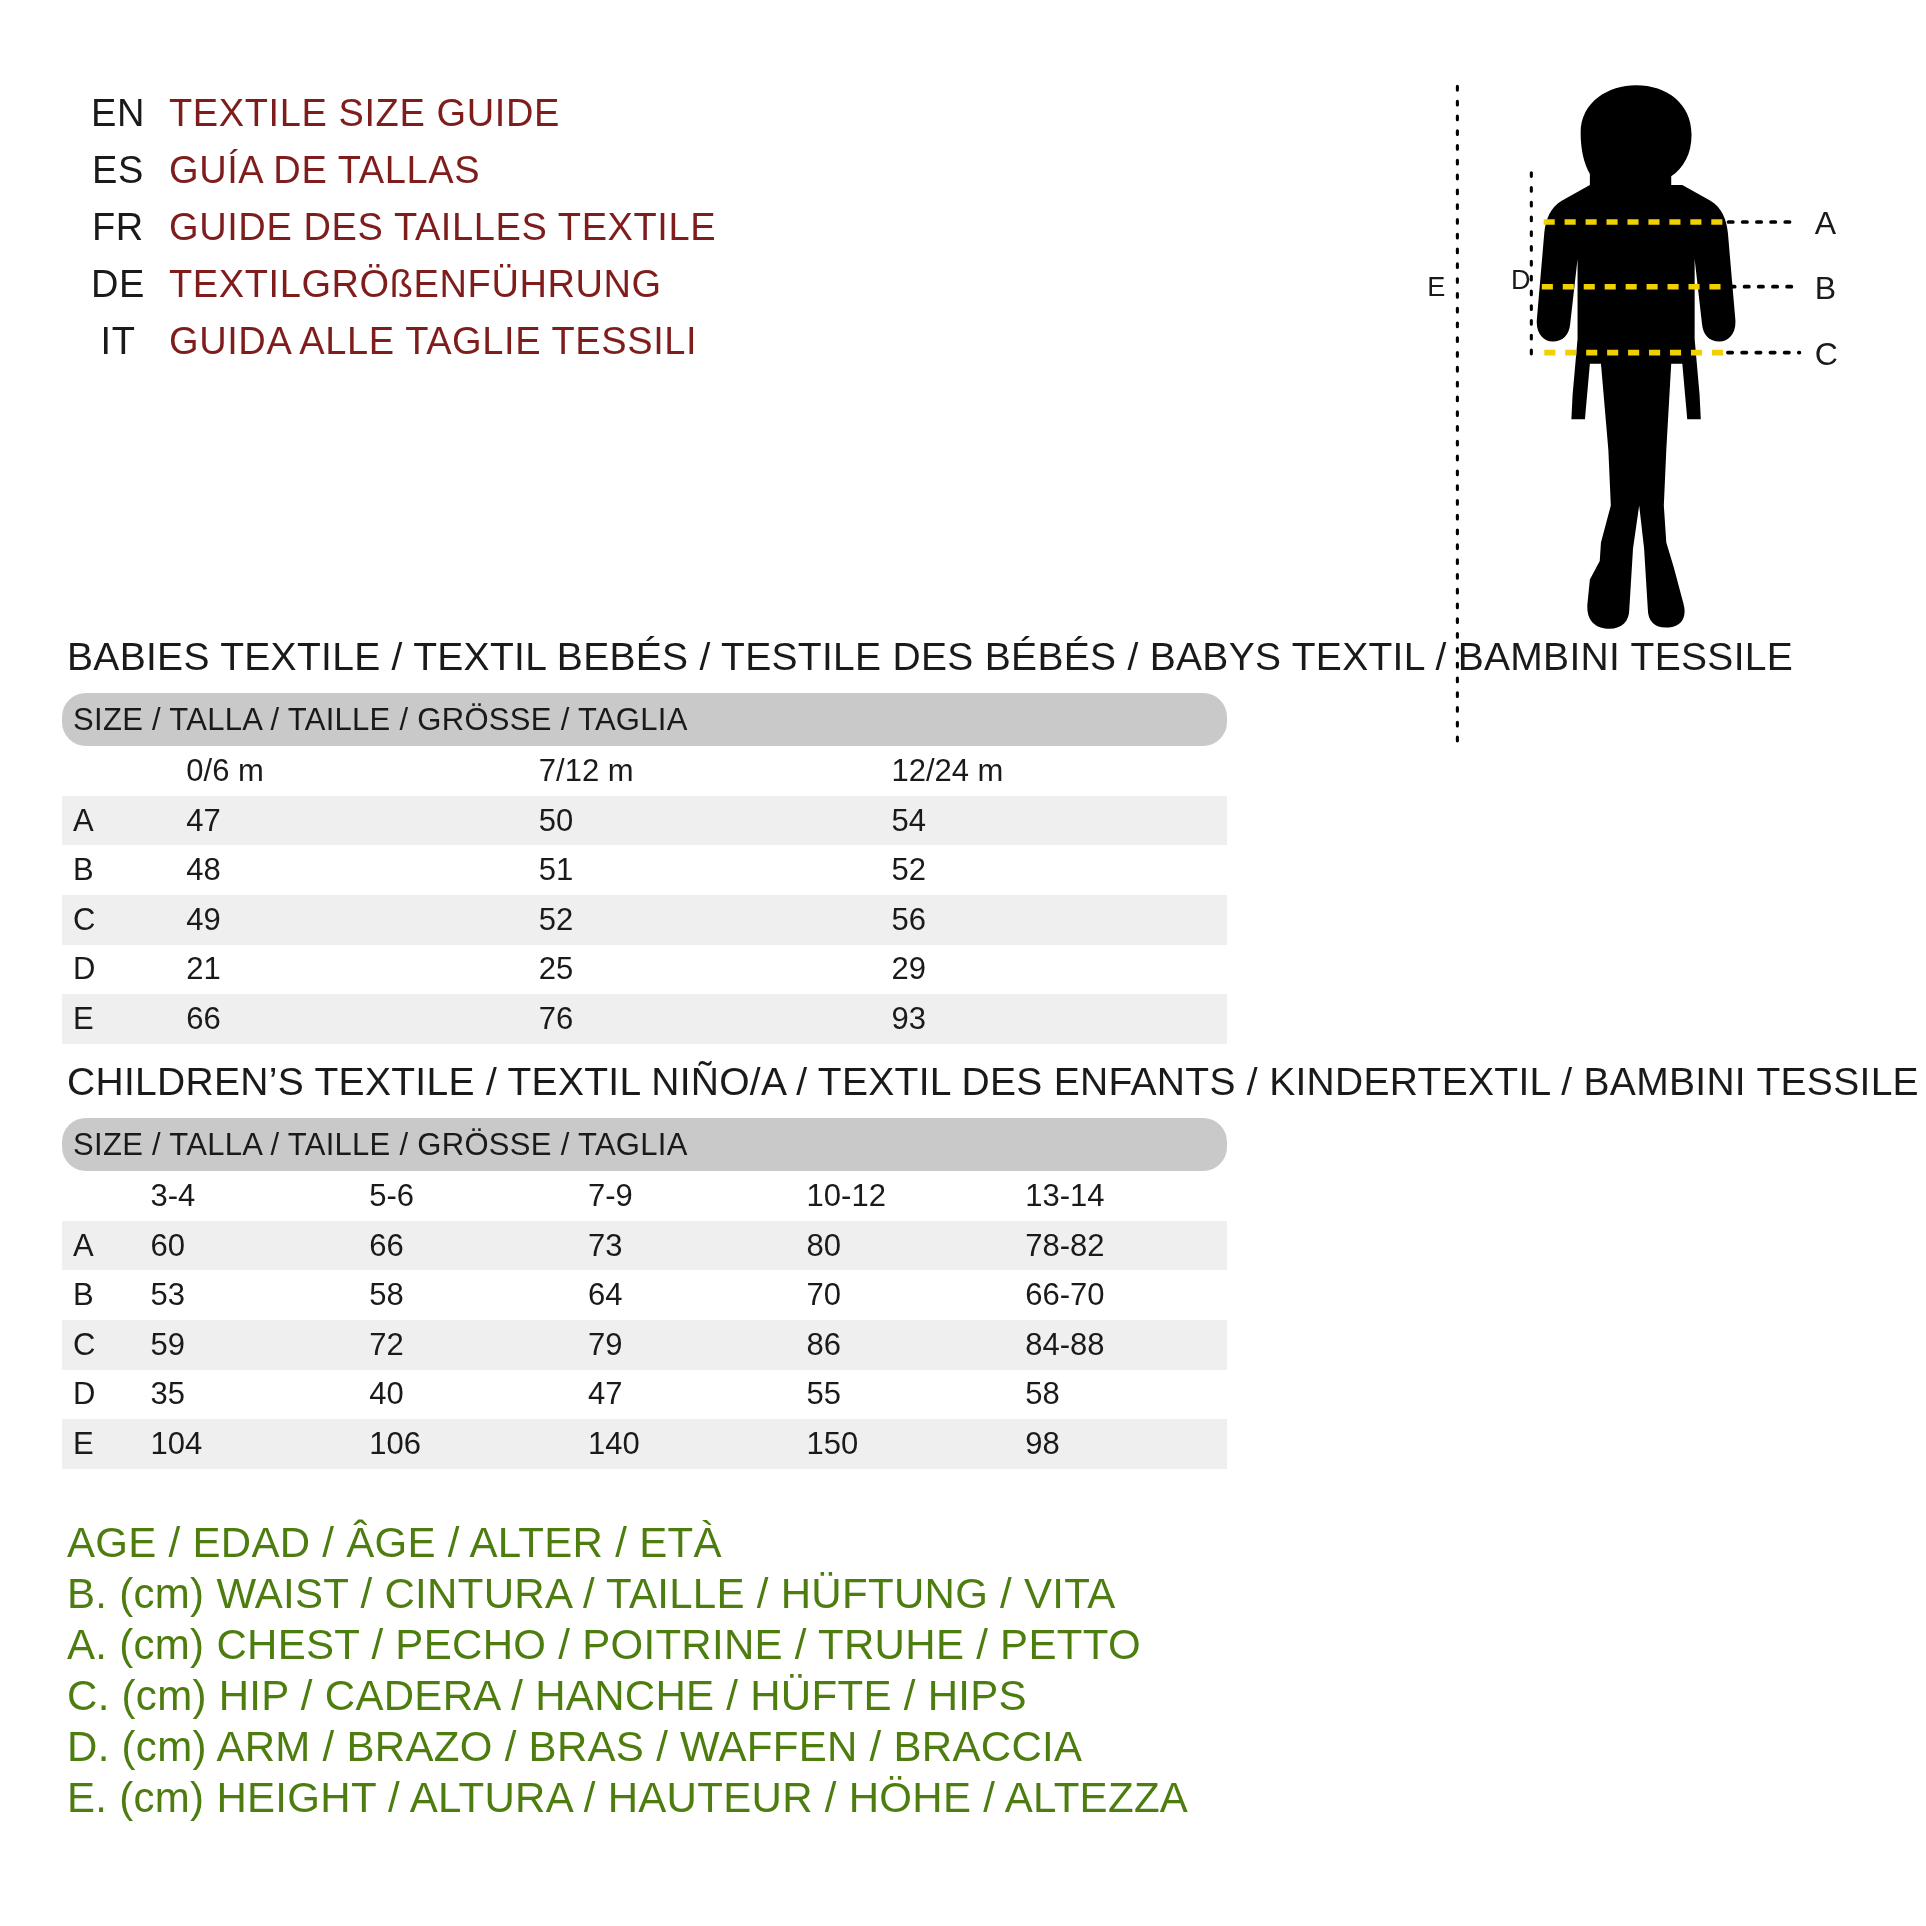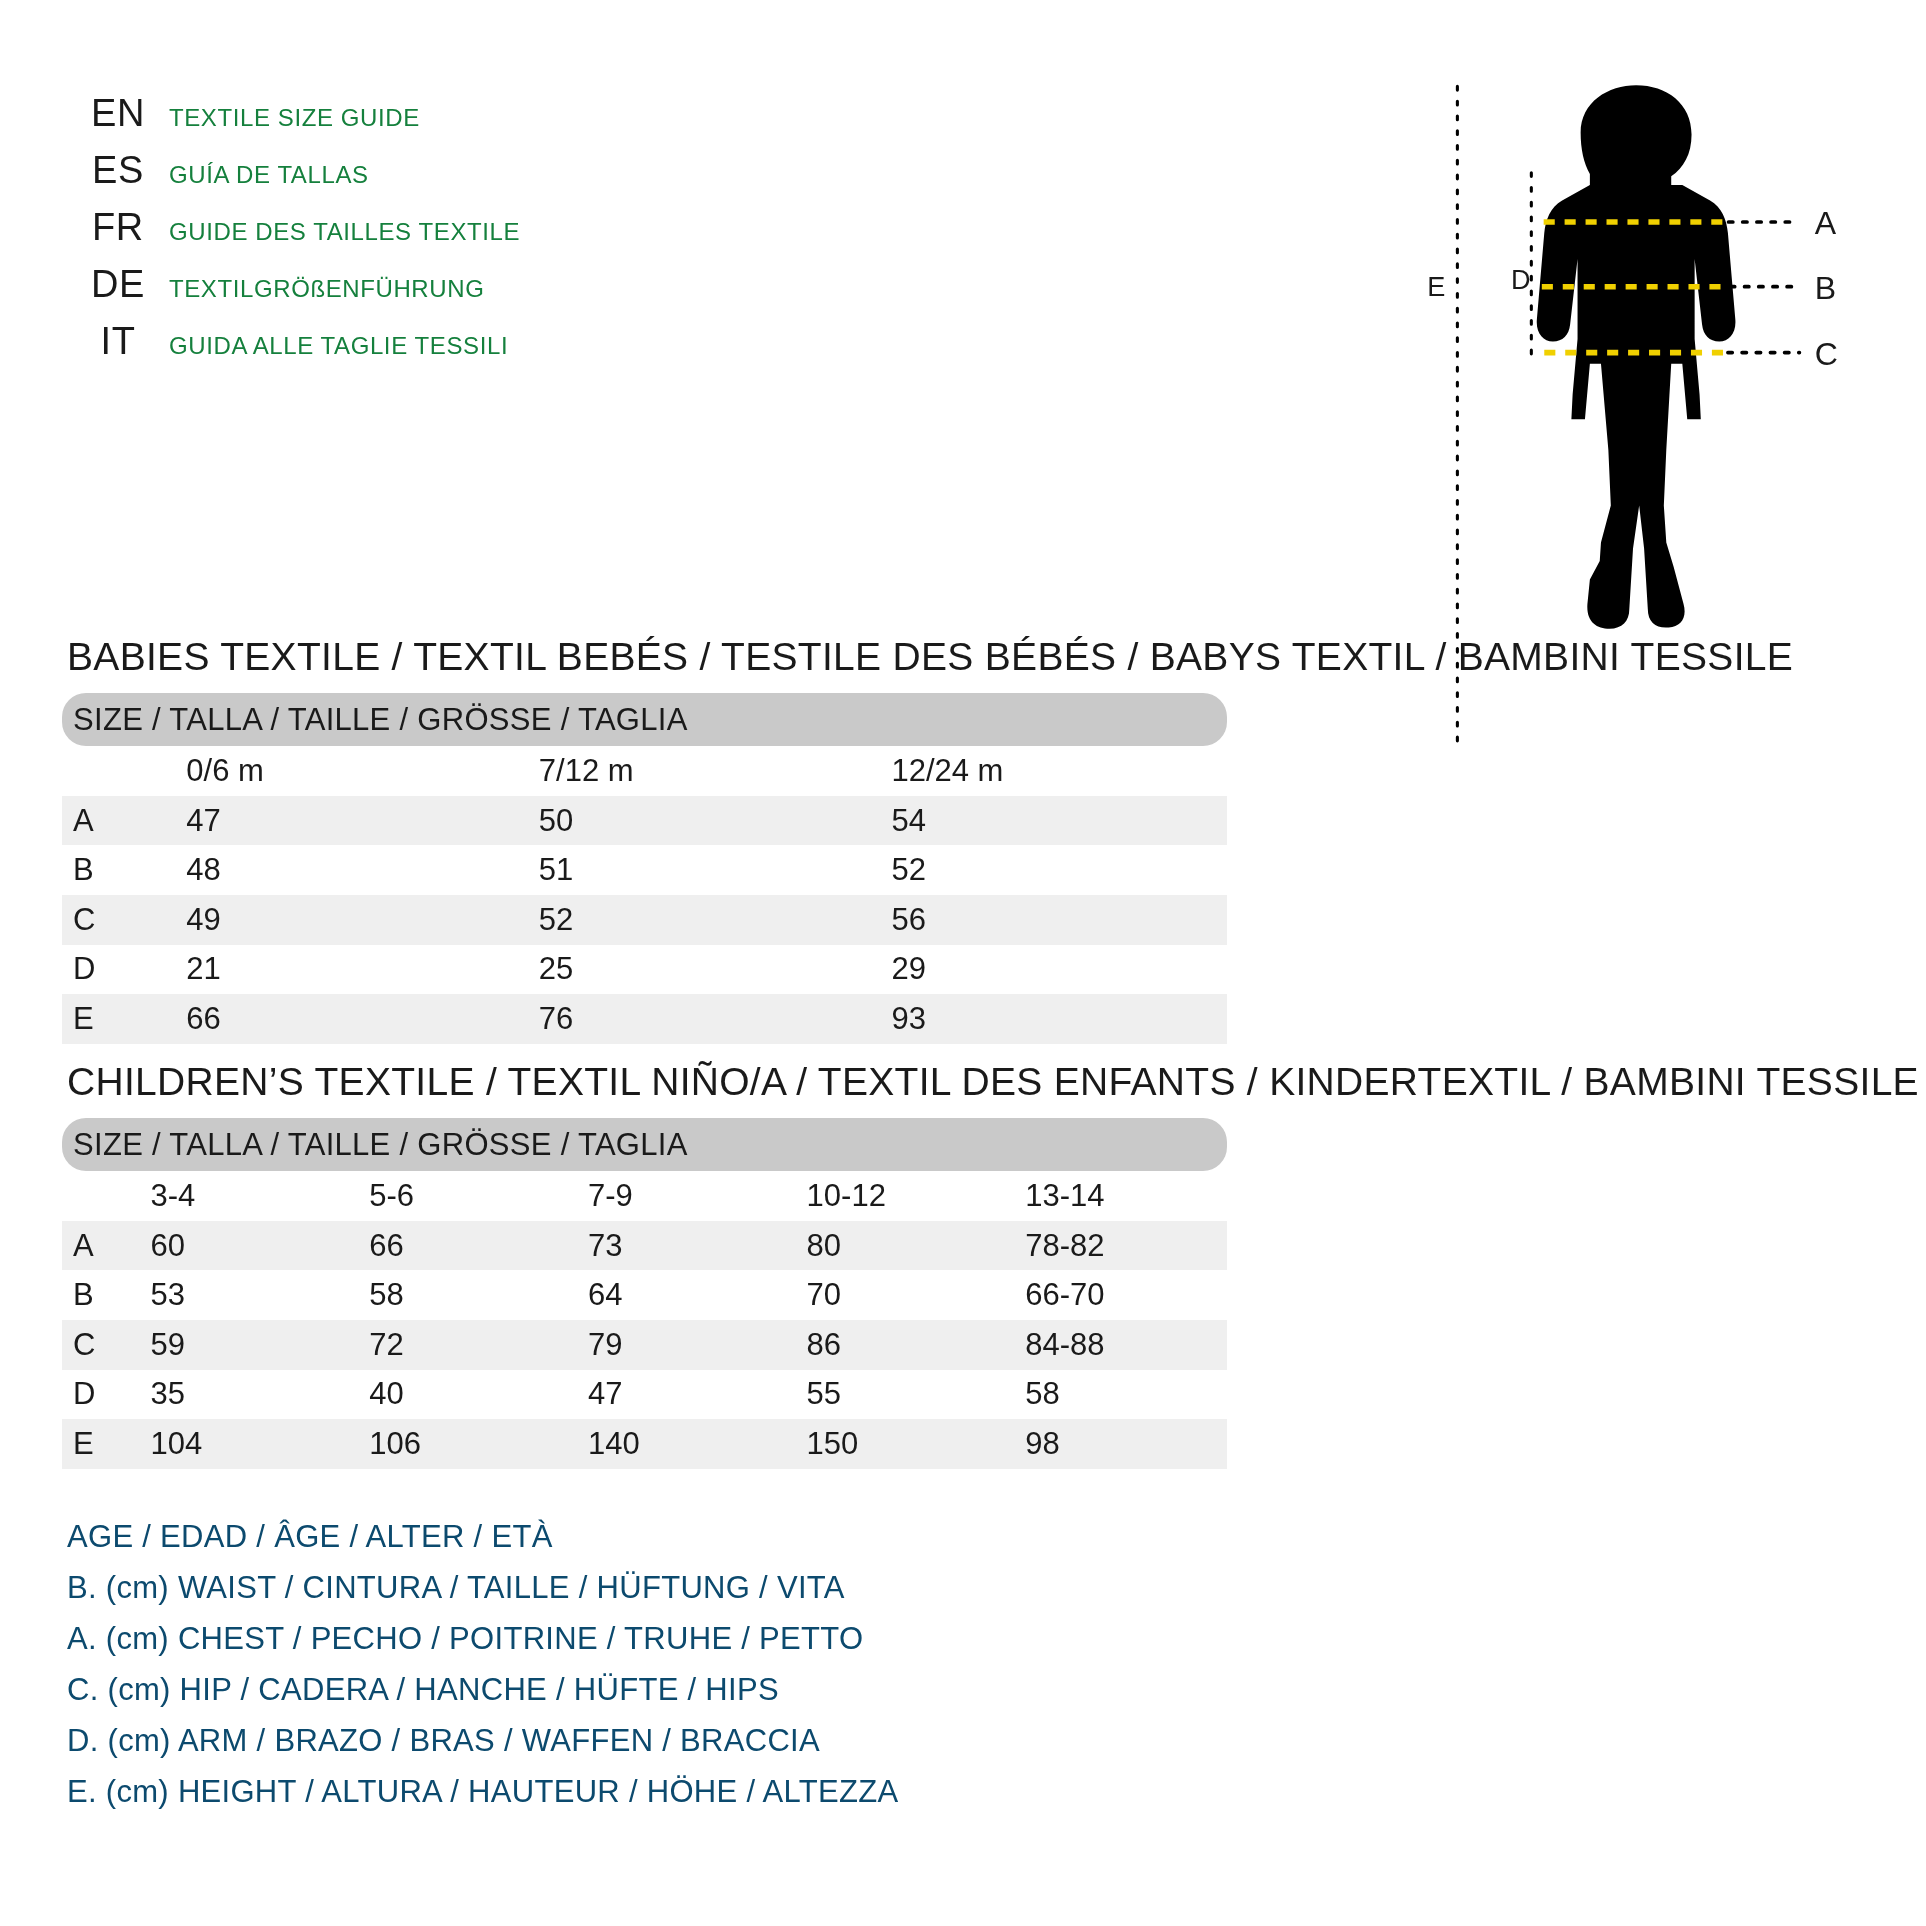--- a/index.html
+++ b/index.html
@@ -29,23 +29,23 @@
     height: 57px;
     text-align: center;
   }
   .lang-code {
     width: 102px;
     font-size: 38px;
     letter-spacing: 0.6px;
     color: #1a1a1a;
   }
   .lang-title {
-    font-size: 24px;
+    font-size: 38px;
     letter-spacing: 0.6px;
-    color: #15803d;
+    color: #7f1d1d;
     white-space: nowrap;
   }
 
   
   .figure-area {
     position: absolute;
     left: 1405px;
     top: 74px;
     width: 493px;
     height: 715px;
@@ -97,23 +97,23 @@
   .col-val-5 { width: 197px; padding-left: 17px !important; }
 
   
   .legend {
     position: absolute;
     left: 67px;
     top: 1519px;
     width: 1356px;
   }
   .legend-line {
-    font-size: 31px;
+    font-size: 42px;
     letter-spacing: 0.3px;
-    color: #0c4a6e;
+    color: #4d7c0f;
     height: 51px;
     white-space: nowrap;
   }
 </style>
 </head>
 <body>
 
 <div class="lang-block">
   <div class="lang-row">
     <span class="lang-code">EN</span>

